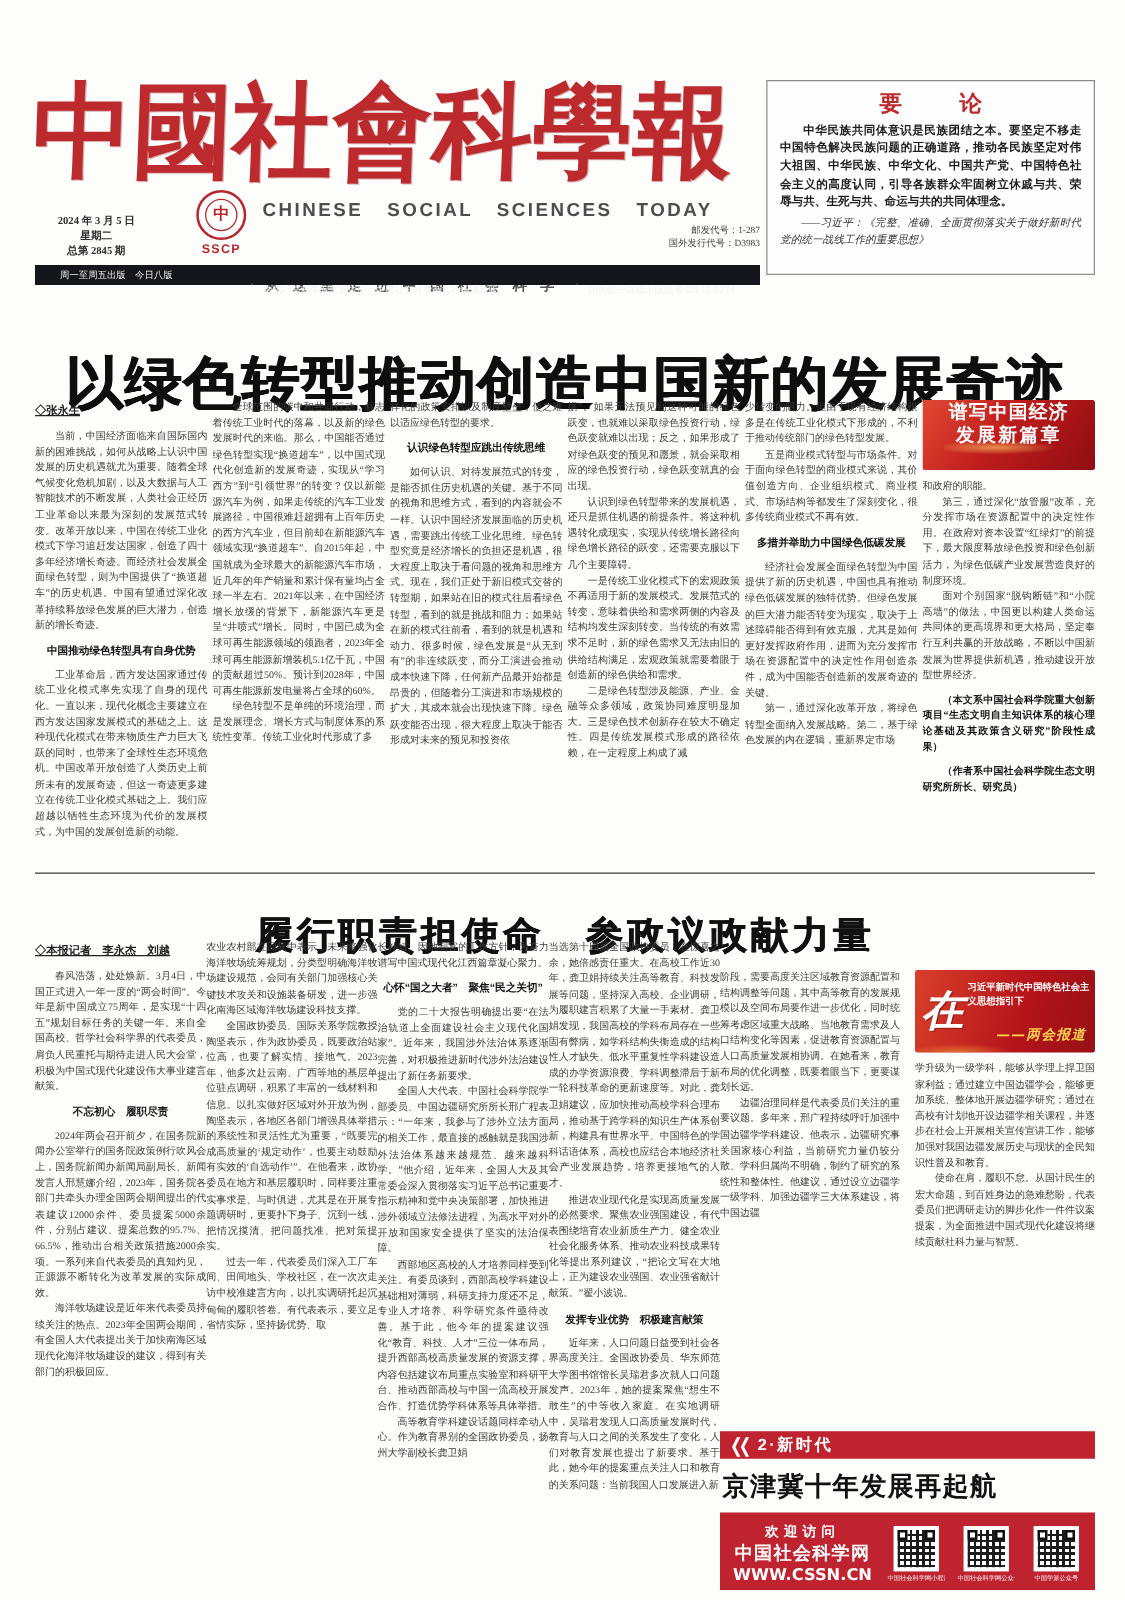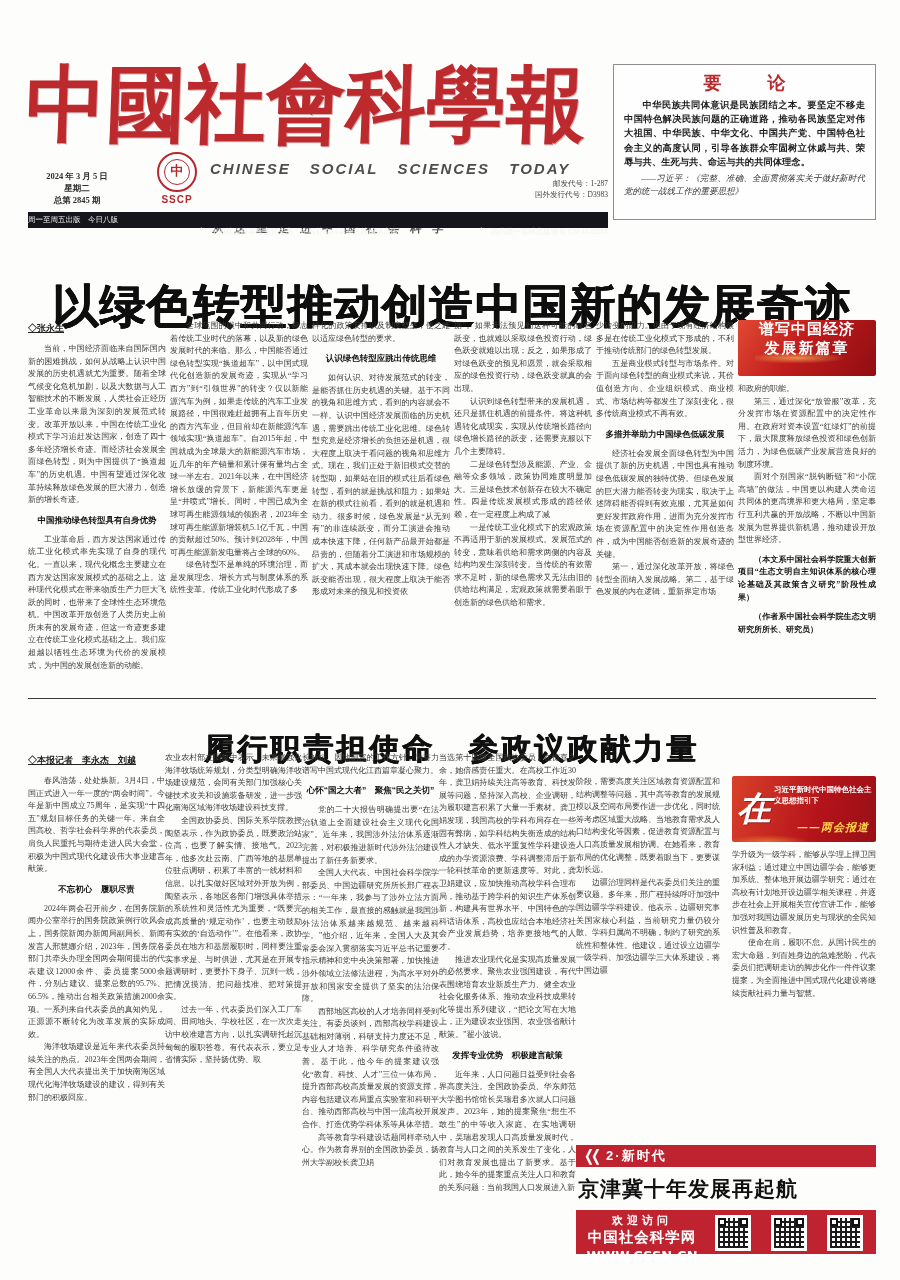--- a/index.html
+++ b/index.html
@@ -14,27 +14,27 @@
   .date-block{position:absolute;left:34px;top:170px;width:86px;text-align:center;
     font-size:8.5px;line-height:12px;color:#2e2e2e;font-weight:bold;}
   .logo-wrap{position:absolute;left:156px;top:152px;width:42px;text-align:center;}
   .logo-circle{width:36px;height:36px;border:2.5px solid #b5292e;border-radius:50%;
     margin:0 auto;display:flex;align-items:center;justify-content:center;background:#fff;}
   .logo-inner{width:24px;height:24px;border-radius:50%;border:1.5px solid #b5292e;color:#b5292e;
     font-size:13px;line-height:22px;font-weight:bold;text-align:center;}
   .logo-sscp{font-family:"Liberation Sans",sans-serif;font-weight:bold;color:#b5292e;
     font-size:10px;letter-spacing:1px;margin-top:2px;}
   .eng-title{position:absolute;left:210px;top:160px;font-family:"Liberation Sans",sans-serif;
-    font-size:15px;font-weight:bold;color:#4d4d4d;letter-spacing:2px;word-spacing:13px;white-space:nowrap;font-style:italic;}
+    font-size:15px;font-weight:bold;color:#4d4d4d;letter-spacing:2px;word-spacing:13px;white-space:nowrap;}
   .slogan{position:absolute;left:212px;top:184px;font-size:11.5px;color:#555;
     letter-spacing:10.5px;font-weight:bold;white-space:nowrap;margin-top:37px;}
   .postal{position:absolute;left:462px;top:178px;width:146px;text-align:right;
     font-size:7.5px;line-height:11px;color:#3d3d3d;}
   .infobar{position:absolute;left:28px;top:212px;width:580px;height:16px;background:#15151c;
-    display:flex;align-items:center;justify-content:space-between;padding:0 0;box-sizing:border-box;}
+    display:flex;align-items:center;justify-content:space-between;padding:0 20px;box-sizing:border-box;}
   .infobar span{font-family:"Liberation Sans",sans-serif;font-size:7.5px;color:#f2f2f2;white-space:nowrap;}
   .infobar span + span{border-left:1px solid rgba(255,255,255,.4);padding-left:9px;margin-top:24px;}
 
   
   .yaolun{position:absolute;left:613px;top:64px;width:263px;height:156px;border:1px solid #8d8d8d;
     background:#fefefe;box-sizing:border-box;padding:8px 10px 0 10px;}
   .yl-title{color:#bc2a2e;font-weight:bold;font-size:18px;text-align:center;letter-spacing:14px;
     text-indent:14px;line-height:20px;margin-bottom:5px;font-family:"Liberation Sans",sans-serif;}
   .yl-body{font-size:9.3px;line-height:14.2px;text-align:justify;text-indent:2em;color:#1e1e1e;font-weight:bold;}
   .yl-attr{font-size:8.5px;line-height:12.5px;font-style:italic;color:#333;text-indent:2em;margin-top:3px;text-align:justify;}
@@ -85,21 +85,21 @@
     font-size:11px;font-family:"DejaVu Serif",serif;letter-spacing:1px;}
 
   
   .bottombox{margin-top:13px;}
   .tagbar{height:22px;background:#bf2330;display:flex;align-items:center;padding-left:8px;position:relative;}
   .chev{color:#fff;font-size:12px;font-weight:bold;letter-spacing:-3px;margin-right:8px;
     font-family:"DejaVu Sans",sans-serif;transform:scaleY(1.3);}
   .tagtext{color:#fff;font-family:"Liberation Sans",sans-serif;font-weight:bold;font-size:13px;letter-spacing:2px;}
   .bheadline{font-family:"Liberation Sans",sans-serif;font-weight:900;font-size:21px;color:#111;
     letter-spacing:1px;margin:8px 0 7px 2px;}
-  .cssnbox{height:44px;background:#bf2330;display:flex;align-items:flex-start;padding:5px 8px;box-sizing:border-box;gap:10px;}
+  .cssnbox{height:62px;background:#bf2330;display:flex;align-items:flex-end;padding:5px 8px;box-sizing:border-box;gap:10px;}
   .cssn-text{width:116px;text-align:center;color:#fff;font-family:"Liberation Sans",sans-serif;line-height:1;}
   .cssn-l1{font-size:11px;font-weight:bold;letter-spacing:4px;margin-bottom:4px;}
   .cssn-l2{font-size:14.5px;font-weight:bold;letter-spacing:1px;margin-bottom:4px;}
   .cssn-l3{font-size:13px;font-weight:bold;font-family:"DejaVu Sans",sans-serif;}
   .qritem{width:46px;text-align:center;}
   .qr{width:36px;height:36px;margin:0 auto;background-color:#fff;border:3px solid #fff;box-sizing:border-box;position:relative;
     background-image:repeating-linear-gradient(0deg,#1c1c1c 0 2px,transparent 2px 5px),
                      repeating-linear-gradient(90deg,#1c1c1c 0 2px,#fff 2px 5px);}
   .qr::before,.qr::after{content:"";position:absolute;width:8px;height:8px;background:#fff;border:2px solid #111;box-sizing:border-box;}
   .qr::before{left:0;top:0;}
@@ -161,22 +161,22 @@
         <p class="bp">绿色转型不是单纯的环境治理，而是发展理念、增长方式与制度体系的系统性变革。传统工业化时代形成了多</p>
       </div>
     <div class="col">
         <p class="bp nc">样化的政策安排以及制度壁垒，使之难以适应绿色转型的要求。</p>
         <h3 class="sub">认识绿色转型应跳出传统思维</h3>
         <p class="bp">如何认识、对待发展范式的转变，是能否抓住历史机遇的关键。基于不同的视角和思维方式，看到的内容就会不一样。认识中国经济发展面临的历史机遇，需要跳出传统工业化思维。绿色转型究竟是经济增长的负担还是机遇，很大程度上取决于看问题的视角和思维方式。现在，我们正处于新旧模式交替的转型期，如果站在旧的模式往后看绿色转型，看到的就是挑战和阻力；如果站在新的模式往前看，看到的就是机遇和动力。很多时候，绿色发展是“从无到有”的非连续跃变，而分工演进会推动成本快速下降，任何新产品最开始都是昂贵的，但随着分工演进和市场规模的扩大，其成本就会出现快速下降。绿色跃变能否出现，很大程度上取决于能否形成对未来的预见和投资依</p>
       </div>
     <div class="col">
         <p class="bp nc">据”。如果无法预见到这种可能的绿色跃变，也就难以采取绿色投资行动，绿色跃变就难以出现；反之，如果形成了对绿色跃变的预见和愿景，就会采取相应的绿色投资行动，绿色跃变就真的会出现。</p>
         <p class="bp">认识到绿色转型带来的发展机遇，还只是抓住机遇的前提条件。将这种机遇转化成现实，实现从传统增长路径向绿色增长路径的跃变，还需要克服以下几个主要障碍。</p>
+        <p class="bp">一是传统工业化模式下的宏观政策不再适用于新的发展模式。发展范式的转变，意味着供给和需求两侧的内容及结构均发生深刻转变。当传统的有效需求不足时，新的绿色需求又无法由旧的供给结构满足，宏观政策就需要着眼于创造新的绿色供给和需求。</p>
         <p class="bp">二是绿色转型涉及能源、产业、金融等众多领域，政策协同难度明显加大。三是绿色技术创新存在较大不确定性。四是传统发展模式形成的路径依赖，在一定程度上构成了减</p>
-        <p class="bp">一是传统工业化模式下的宏观政策不再适用于新的发展模式。发展范式的转变，意味着供给和需求两侧的内容及结构均发生深刻转变。当传统的有效需求不足时，新的绿色需求又无法由旧的供给结构满足，宏观政策就需要着眼于创造新的绿色供给和需求。</p>
       </div>
     <div class="col">
         <p class="bp nc">少转变的阻力。但由于现有经济结构很多是在传统工业化模式下形成的，不利于推动传统部门的绿色转型发展。</p>
         <p class="bp">五是商业模式转型与市场条件。对于面向绿色转型的商业模式来说，其价值创造方向、企业组织模式、商业模式、市场结构等都发生了深刻变化，很多传统商业模式不再有效。</p>
         <h3 class="sub">多措并举助力中国绿色低碳发展</h3>
         <p class="bp">经济社会发展全面绿色转型为中国提供了新的历史机遇，中国也具有推动绿色低碳发展的独特优势。但绿色发展的巨大潜力能否转变为现实，取决于上述障碍能否得到有效克服，尤其是如何更好发挥政府作用，进而为充分发挥市场在资源配置中的决定性作用创造条件，成为中国能否创造新的发展奇迹的关键。</p>
         <p class="bp">第一，通过深化改革开放，将绿色转型全面纳入发展战略。第二，基于绿色发展的内在逻辑，重新界定市场</p>
       </div>
     <div class="col">
       <div class="banner1">

